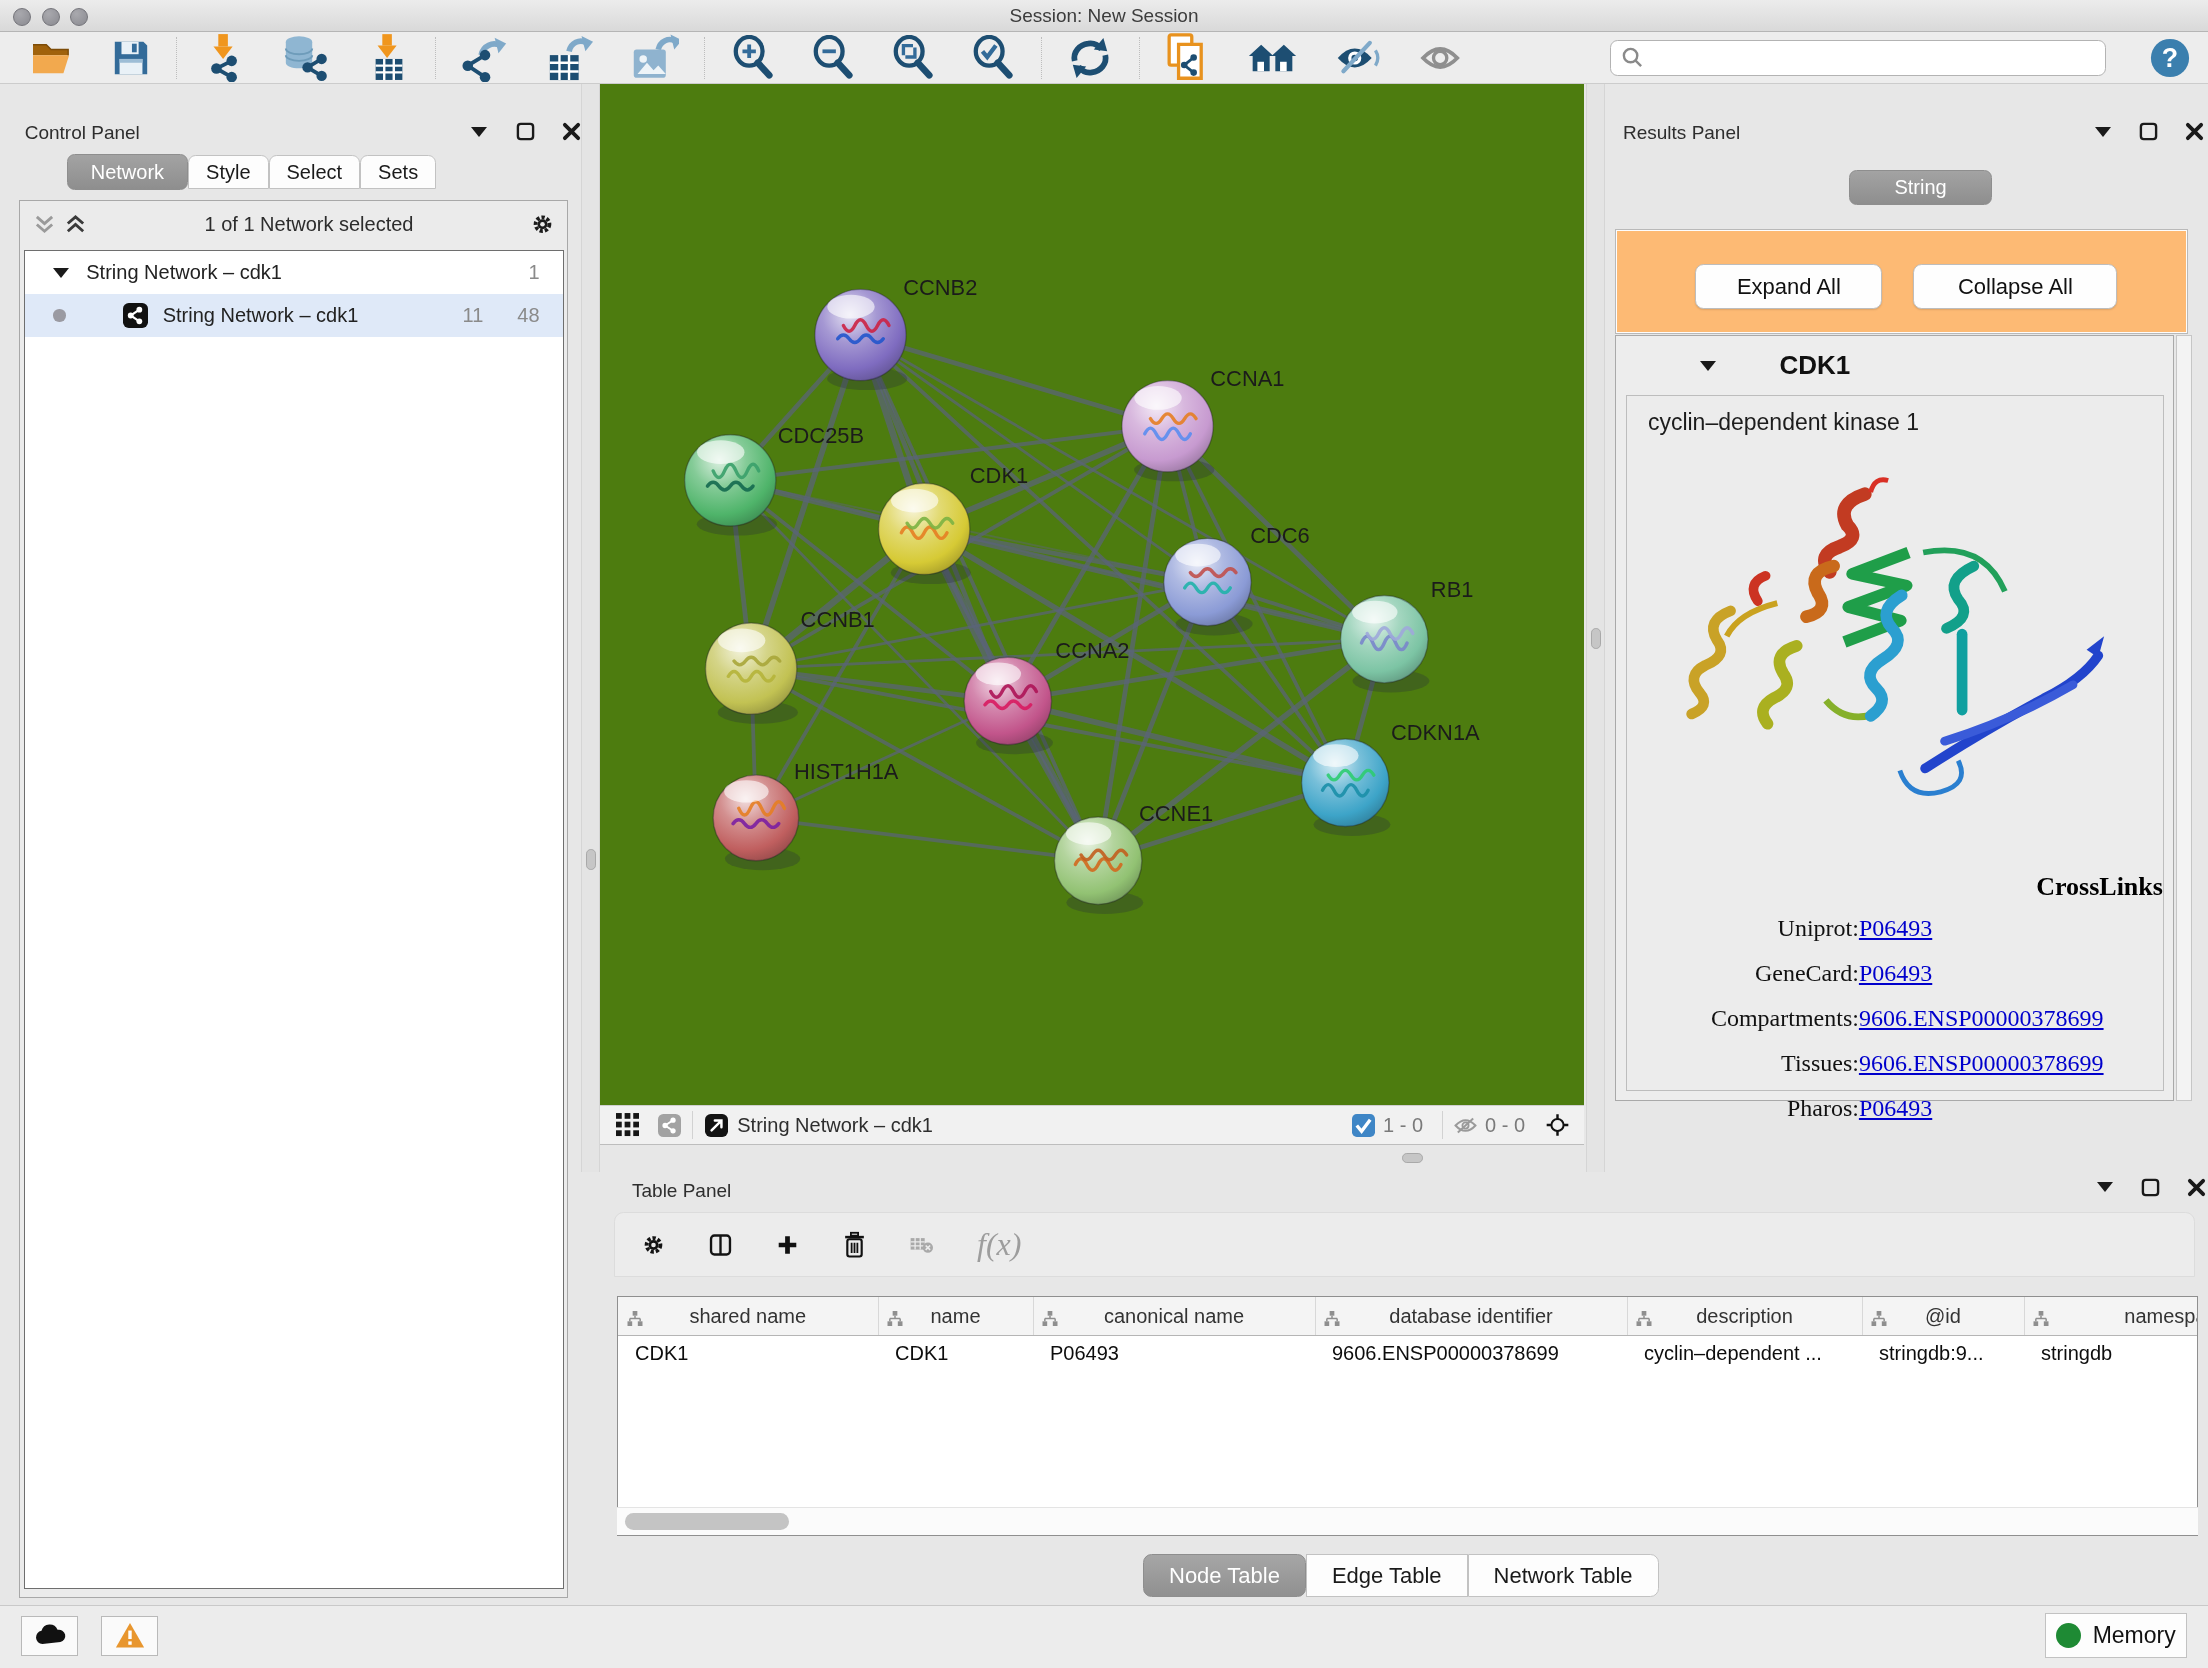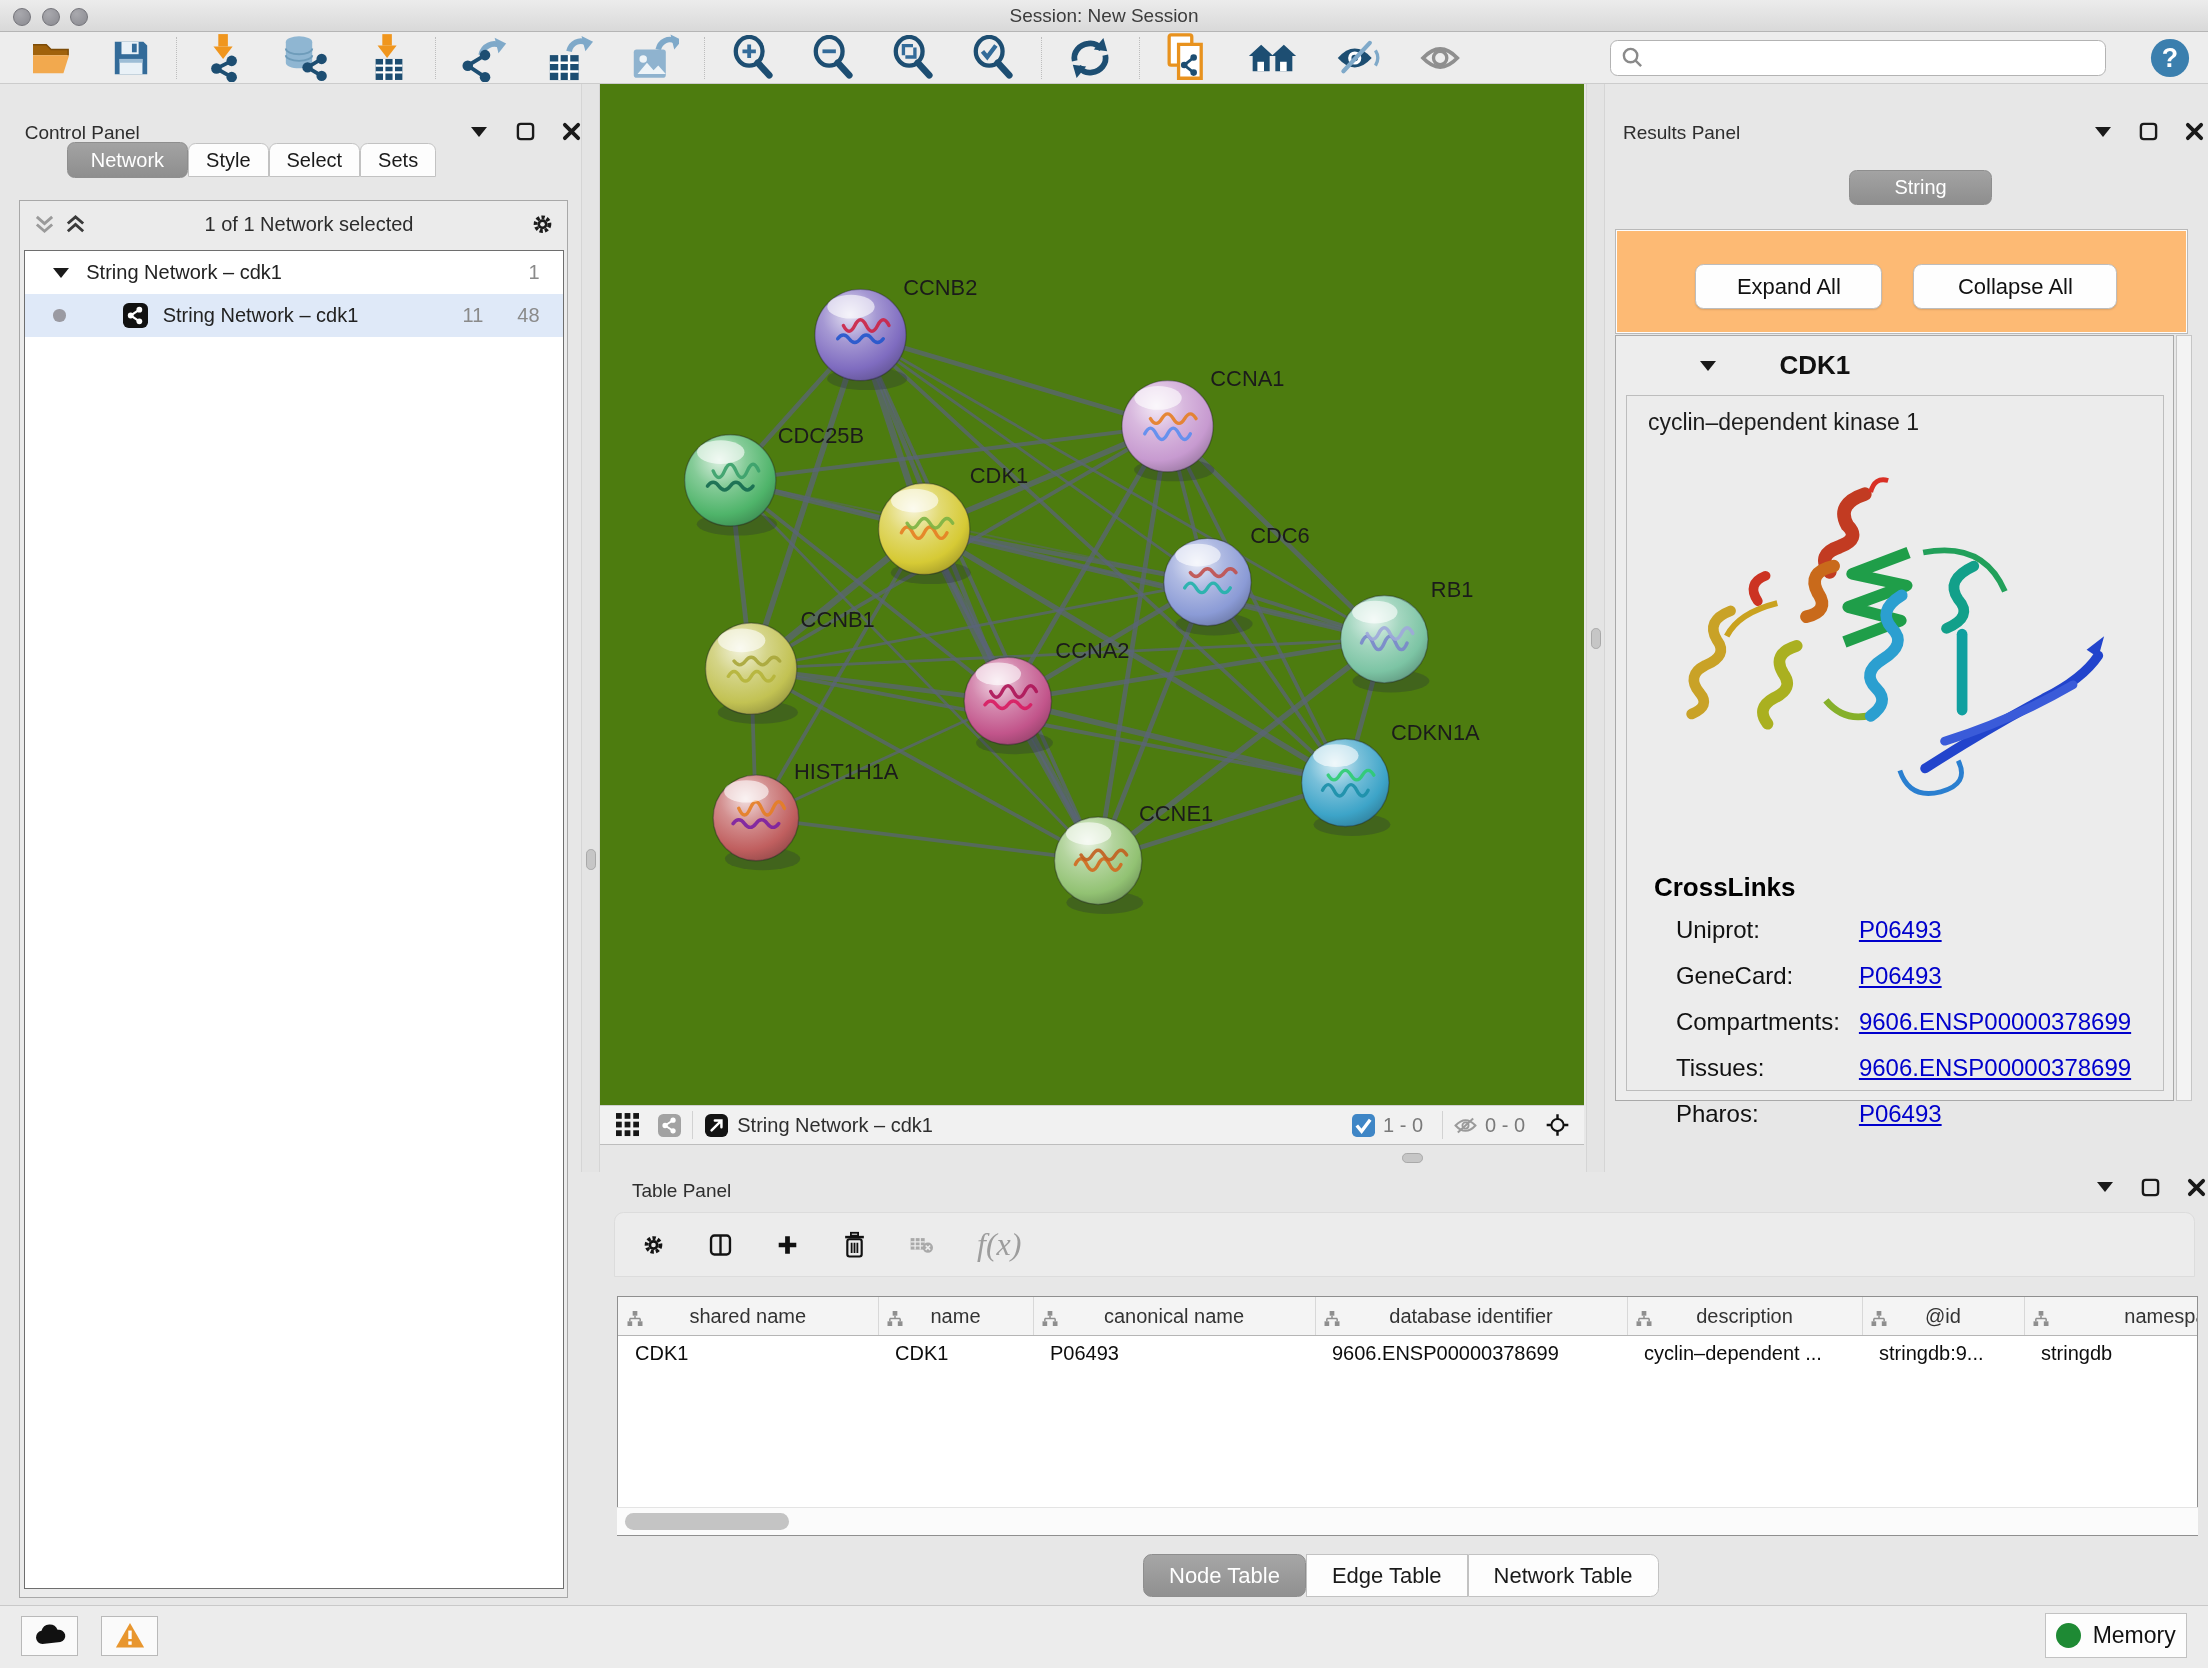--- a/index.html
+++ b/index.html
@@ -58,21 +58,21 @@
     border:1px solid #b9b9b9;box-shadow:inset 0 0 0 1px #fdfdfd;}
   .rp-btn{position:absolute;top:34px;height:43px;background:#fefefe;border:1px solid #bdbdbd;border-radius:8.6px;
     font-size:22px;color:#111;display:flex;align-items:center;justify-content:center;cursor:pointer;
     box-shadow:0 1px 1.9px rgba(0,0,0,.12);}
   #rp-section{position:absolute;left:11.4px;top:251px;width:557px;height:764px;background:#ededed;
     border:1px solid #a9a9a9;}
   #rp-sec-head{height:59px;display:flex;align-items:center;}
   #rp-entry-name{font-size:26px;font-weight:bold;color:#111;margin-left:63px;}
   #rp-inner{position:absolute;left:9.5px;right:9.5px;top:59px;bottom:9.5px;border:1px solid #bdbdbd;background:#ececec;}
   #rp-desc{font-size:23px;color:#1c1c1c;padding:13.3px 0 0 21px;}
-  #crosslinks{position:absolute;left:0;top:476px;width:100%;font-family:Liberation Sans, sans-serif;}
+  #crosslinks{position:absolute;left:0;top:476px;width:100%;font-family:Liberation Serif, serif;text-align:right;}
   #crosslinks h3{font-size:26px;margin:0 0 13.3px 27px;color:#000;}
   .cl-row{display:flex;font-size:24px;margin:0 0 18px 49px;}
   .cl-label{width:183px;color:#111;}
   .cl-val{color:#0000cc;text-decoration:underline;cursor:pointer;}
   #rp-scroll{position:absolute;left:572px;top:251px;width:14.3px;height:764px;background:#f3f3f3;
     border:1px solid #c6c6c6;}
   
   #table-panel{position:absolute;left:592px;top:1172px;width:1617px;height:438px;}
   #tp-toolbar{position:absolute;left:22px;top:40px;right:14.3px;height:63px;background:#ececec;
     border:1px solid #dcdcdc;border-radius:9.5px 9.5px 0 0;display:flex;align-items:center;padding-left:27px;gap:44px;}
@@ -283,21 +283,21 @@
         <svg width="19" height="19" viewBox="0 0 20 20">
           <rect x="2" y="2" width="16" height="16" rx="3" fill="none" stroke="#1a1a1a" stroke-width="2.5"></rect>
         </svg>
       </span>
     <span class="wb">
         <svg width="19" height="19" viewBox="0 0 20 20">
           <path d="M3 3l14 14M17 3L3 17" stroke="#1a1a1a" stroke-width="4" stroke-linecap="round"></path>
         </svg>
       </span>
   </div>
-  <div style="position:absolute;left:61px;top:58px;">
+  <div style="position:absolute;left:61px;top:70px;">
     <span class="tab active" style="padding:5.7px 23px">Network</span><span class="tab">Style</span><span class="tab">Select</span><span class="tab">Sets</span>
   </div>
   <div id="cp-box">
     <div id="cp-toolbar">
       <span class="wb">
           <svg width="23" height="23" viewBox="0 0 24 24">
             <path d="M4 4l8 7 8-7M4 12l8 7 8-7" stroke="#9a9a9a" stroke-width="3" fill="none"></path>
           </svg>
         </span>
       <span class="wb" style="margin-left:7.6px">

